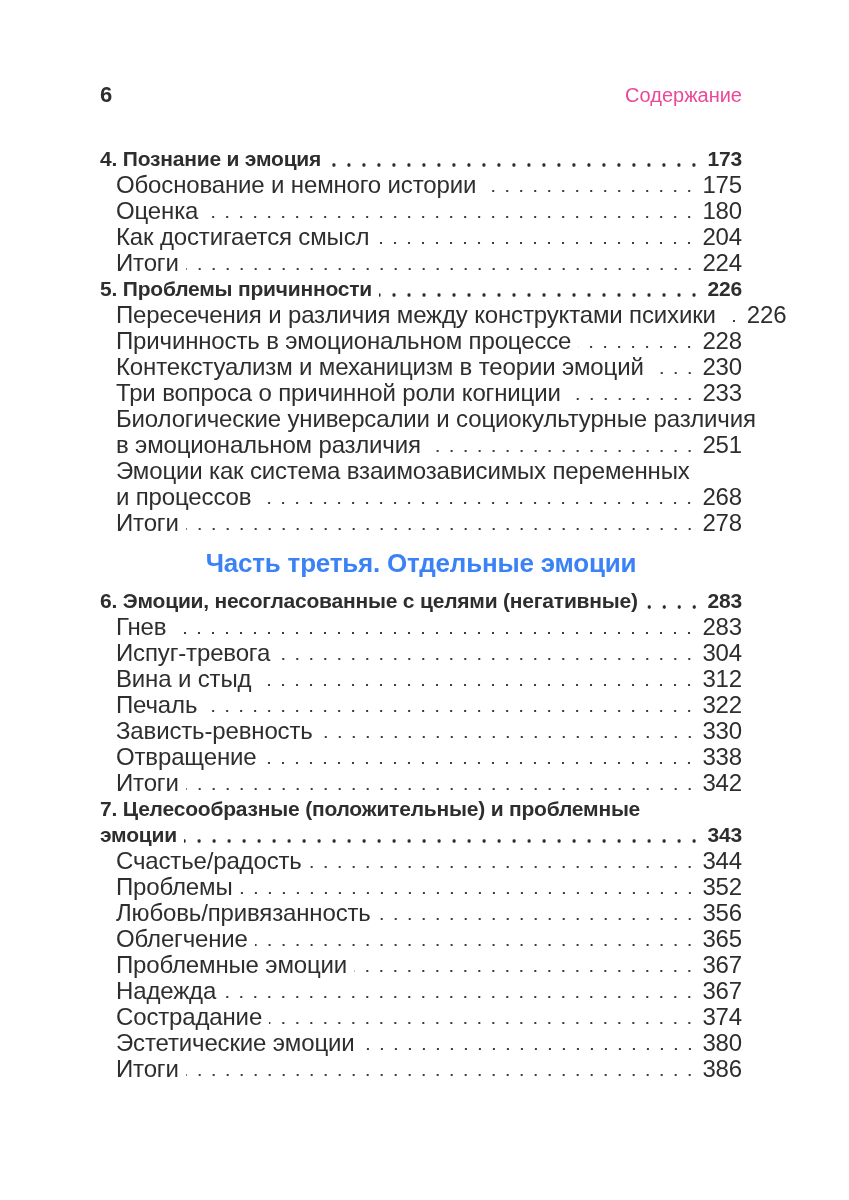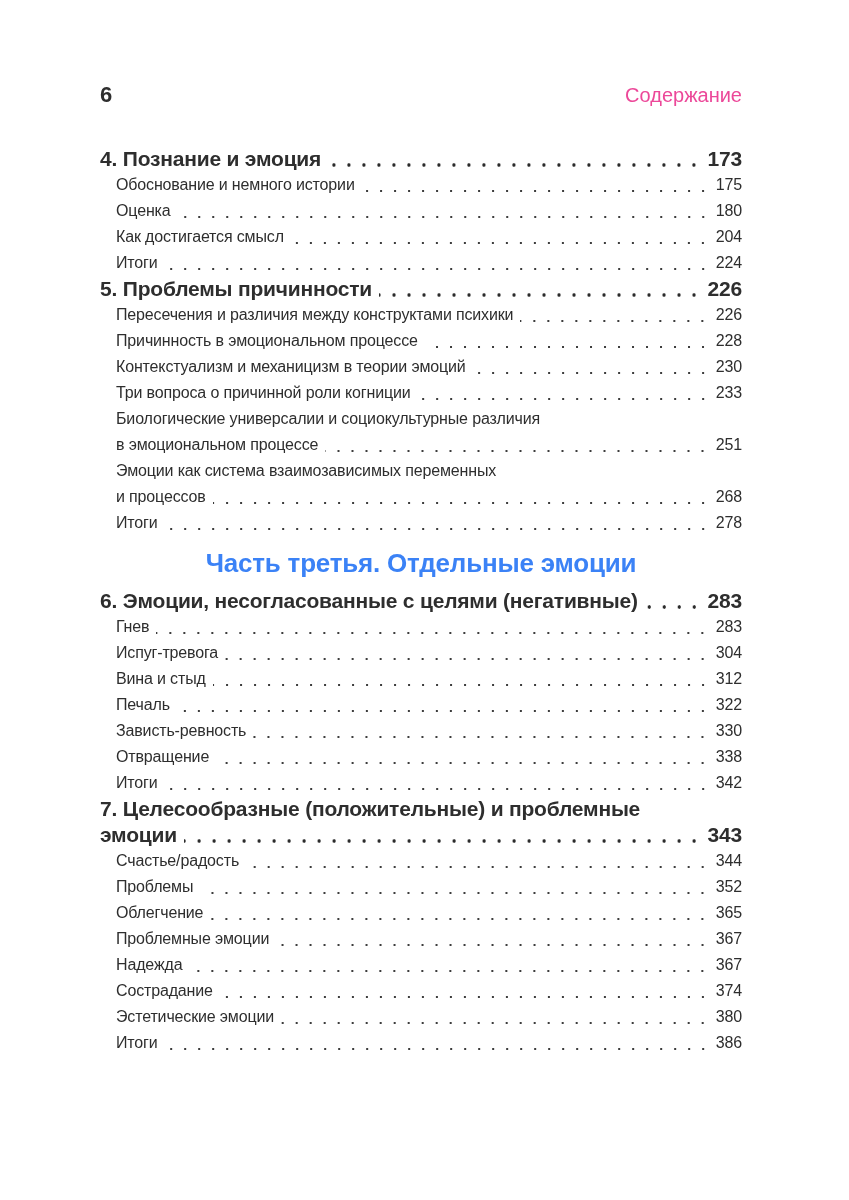--- a/index.html
+++ b/index.html
@@ -47,21 +47,21 @@
     position: absolute;
     top: 146px;
     left: 100px;
     right: 107px;
   }
   .toc-row {
     display: flex;
     align-items: baseline;
     height: 26px;
     line-height: 26px;
-    font-size: 16px;
+    font-size: 24px;
     letter-spacing: -0.15px;
     white-space: nowrap;
   }
   .row-sub { padding-left: 16px; }
   .row-chapter {
     font-weight: bold;
     font-size: 21px;
     letter-spacing: -0.2px;
   }
   .toc-label { flex: 0 0 auto; }
@@ -151,21 +151,21 @@
       <div class="toc-row row-sub">
     <span class="toc-label">Три вопроса о причинной роли когниции</span>
     <span class="toc-leader"></span>
     <span class="toc-page">233</span>
   </div>
       <div class="toc-row row-sub">
     <span class="toc-label">Биологические универсалии и социокультурные различия</span>
 
   </div>
       <div class="toc-row row-sub">
-    <span class="toc-label">в эмоциональном процессе</span>
+    <span class="toc-label">в эмоциональном различия</span>
     <span class="toc-leader"></span>
     <span class="toc-page">251</span>
   </div>
       <div class="toc-row row-sub">
     <span class="toc-label">Эмоции как система взаимозависимых переменных</span>
 
   </div>
       <div class="toc-row row-sub">
     <span class="toc-label">и процессов</span>
     <span class="toc-leader"></span>
@@ -228,20 +228,25 @@
   </div>
       <div class="toc-row row-sub">
     <span class="toc-label">Счастье/радость</span>
     <span class="toc-leader"></span>
     <span class="toc-page">344</span>
   </div>
       <div class="toc-row row-sub">
     <span class="toc-label">Проблемы</span>
     <span class="toc-leader"></span>
     <span class="toc-page">352</span>
+  </div>
+      <div class="toc-row row-sub">
+    <span class="toc-label">Любовь/привязанность</span>
+    <span class="toc-leader"></span>
+    <span class="toc-page">356</span>
   </div>
       <div class="toc-row row-sub">
     <span class="toc-label">Облегчение</span>
     <span class="toc-leader"></span>
     <span class="toc-page">365</span>
   </div>
       <div class="toc-row row-sub">
     <span class="toc-label">Проблемные эмоции</span>
     <span class="toc-leader"></span>
     <span class="toc-page">367</span>

